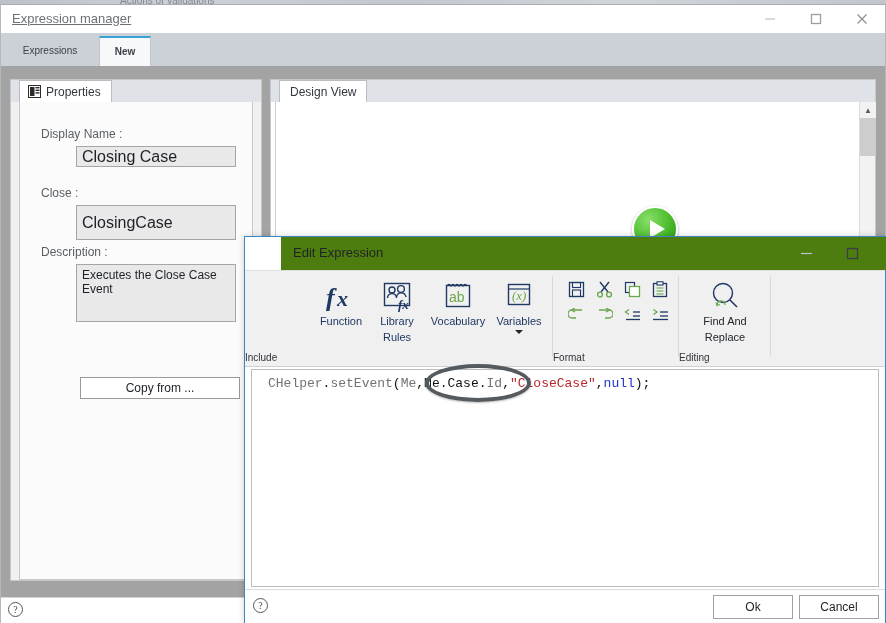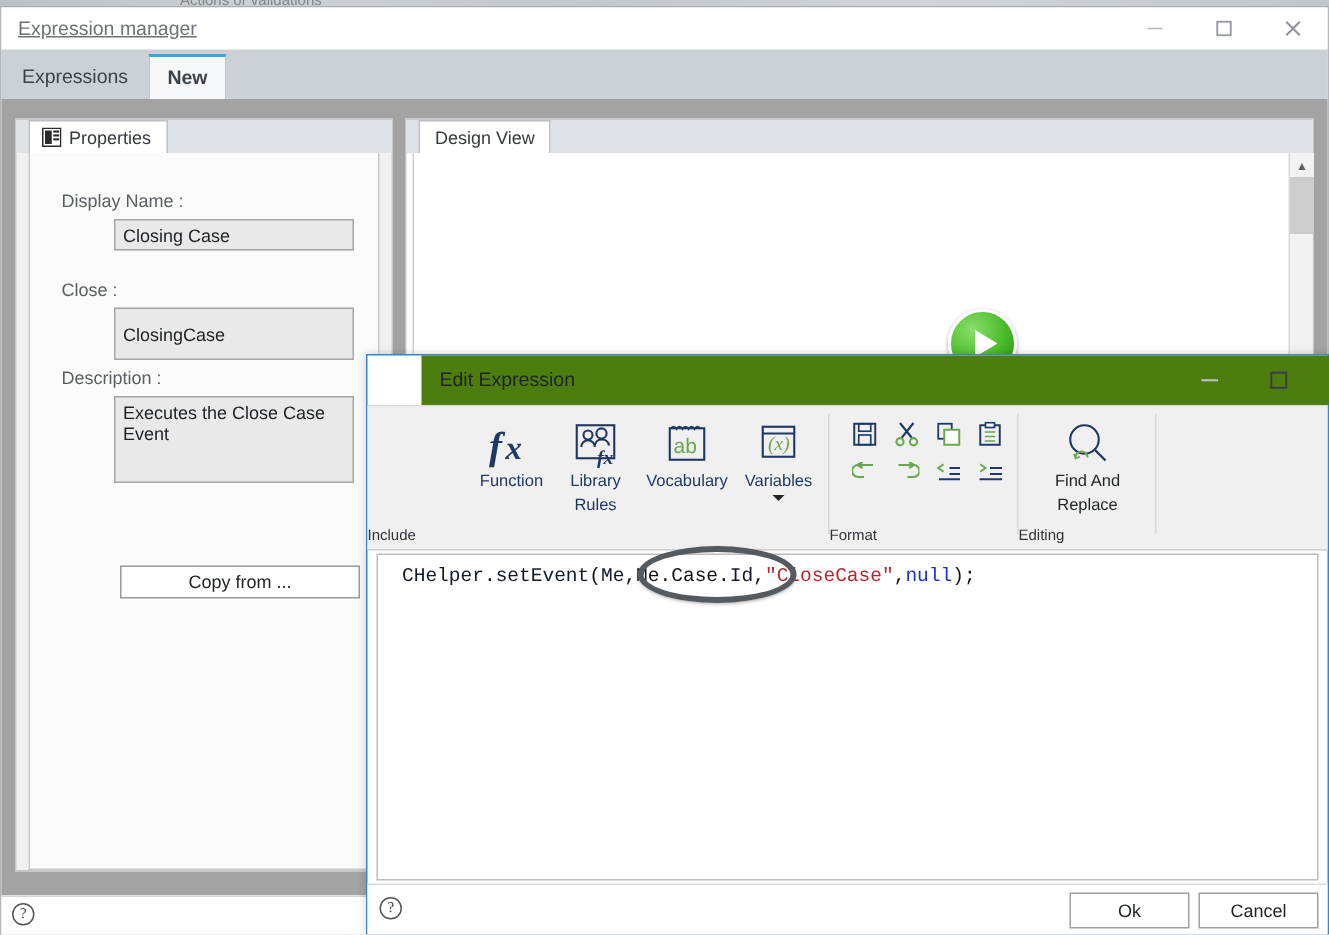--- a/index.html
+++ b/index.html
@@ -36,21 +36,21 @@
     width:46px;height:28px;display:flex;align-items:center;justify-content:center;
     color:#9a9ea3;font-size:13px;
   }
   .wc svg{display:block;}
   
   .tabstrip{
     position:absolute;left:0;top:28px;width:884px;height:33px;background:#ccd1d8;
   }
   .tab{
     position:absolute;top:3px;height:30px;line-height:30px;text-align:center;
-    font-size:13px;color:#3c4249;box-sizing:border-box;
+    font-size:10px;color:#3c4249;box-sizing:border-box;
   }
   .tab.inactive{left:0;width:98px;background:#ccd1d8;}
   .tab.active{
     left:98px;width:52px;background:#f7f8f9;border-top:2px solid #3ba2d6;
     border-left:1px solid #bfc5cc;border-right:1px solid #bfc5cc;font-weight:bold;line-height:28px;
   }
   .tabstrip .tabrest{position:absolute;left:150px;top:3px;width:734px;height:30px;background:#ccd1d8;}
   
   .content{
     position:absolute;left:0;top:61px;width:884px;height:531px;background:#a3a3a3;
@@ -67,21 +67,21 @@
     font-size:12px;color:#33393f;
   }
   .ptab .ico{width:13px;height:13px;display:inline-block;}
   .pbody{
     position:absolute;left:8px;top:22px;width:234px;height:478px;background:#fbfbfb;
     border:1px solid #c9c9c9;border-top:none;box-sizing:border-box;
   }
   .field-label{position:absolute;font-size:12px;color:#5a5f65;}
   .field-input{
     position:absolute;background:#e9e9e9;border:1px solid #a6a6a6;box-sizing:border-box;
-    font-size:12px;color:#1d2126;padding:3px 5px;font-family:"Liberation Sans",sans-serif;
+    font-size:16px;color:#1d2126;padding:3px 5px;font-family:"Liberation Sans",sans-serif;
   }
   .field-area{
     position:absolute;background:#e9e9e9;border:1px solid #a6a6a6;box-sizing:border-box;
     font-size:12px;color:#1d2126;padding:3px 5px;resize:none;overflow:hidden;
     font-family:"Liberation Sans",sans-serif;
   }
   .copyfrom{
     position:absolute;left:60px;top:275px;width:160px;height:22px;background:#ffffff;
     border:1px solid #9a9a9a;box-sizing:border-box;font-size:12px;color:#1d2126;
     font-family:"Liberation Sans",sans-serif;cursor:pointer;
@@ -195,21 +195,21 @@
   }
   
   .editor{
     position:absolute;left:6px;top:132px;width:628px;height:218px;background:#ffffff;
     border:1px solid #bcbcbc;box-sizing:border-box;overflow:hidden;
   }
   .codeline{
     position:absolute;left:16px;top:6px;font-family:"Liberation Mono", monospace;
     font-size:13px;white-space:pre;
   }
-  .c-id{color:#0f172a;}
+  .c-id{color:#737373;}
   .c-plain{color:#111111;}
   .c-str{color:#b8272d;}
   .c-kw{color:#1b2fd8;}
   .c-punct{color:#111111;}
   .ellipse-ann{
     position:absolute;left:425px;top:364px;width:98px;height:30px;
     border:4px solid #555a5e;border-radius:50%;
     box-shadow:0 1px 2px rgba(0,0,0,.25);
     pointer-events:none;
   }

